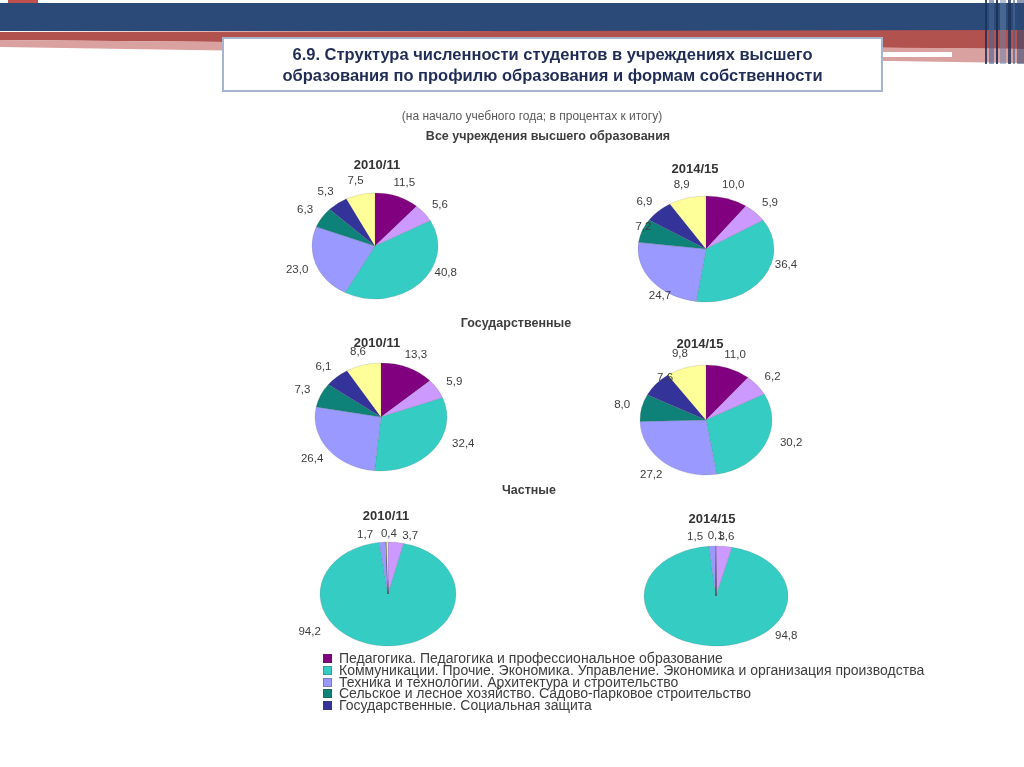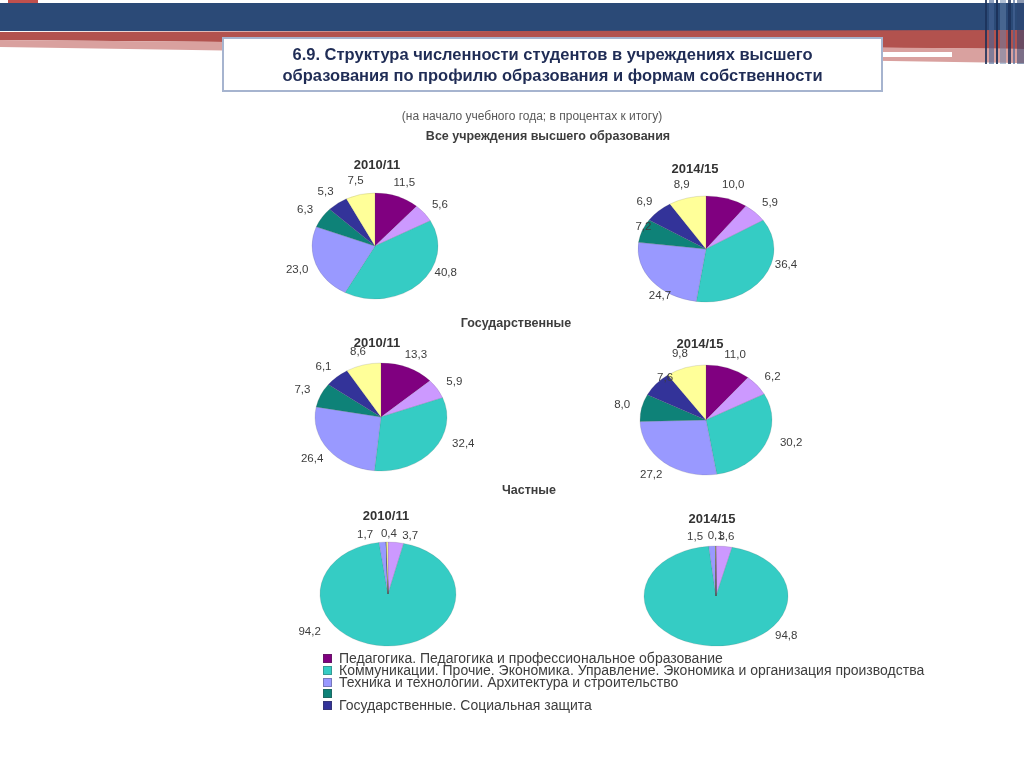--- a/index.html
+++ b/index.html
@@ -178,19 +178,20 @@
       <div class="lg-row">
         <span class="lg-sw" style="background: rgb(53, 204, 196);"></span>
         <span class="lg-tx">Коммуникации. Прочие. Экономика. Управление. Экономика и организация производства</span>
       </div>
       <div class="lg-row">
         <span class="lg-sw" style="background: rgb(153, 153, 255);"></span>
         <span class="lg-tx">Техника и технологии. Архитектура и строительство</span>
       </div>
       <div class="lg-row">
         <span class="lg-sw" style="background: rgb(14, 130, 120);"></span>
+        <span class="lg-tx">Сельское и лесное хозяйство. Садово-парковое строительство</span>
       </div>
       <div class="lg-row">
         <span class="lg-sw" style="background: rgb(51, 51, 153);"></span>
         <span class="lg-tx">Государственные. Социальная защита</span>
       </div>
     </div>
 </div>
 
 </body></html>

